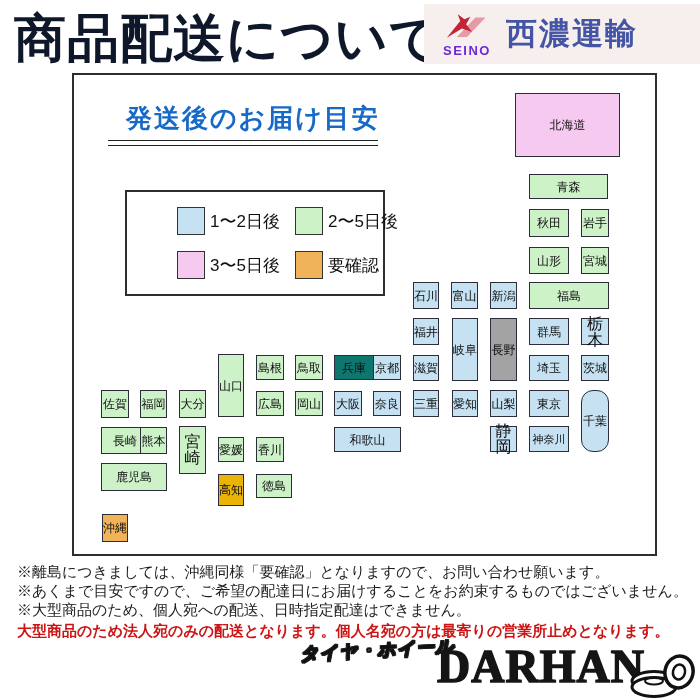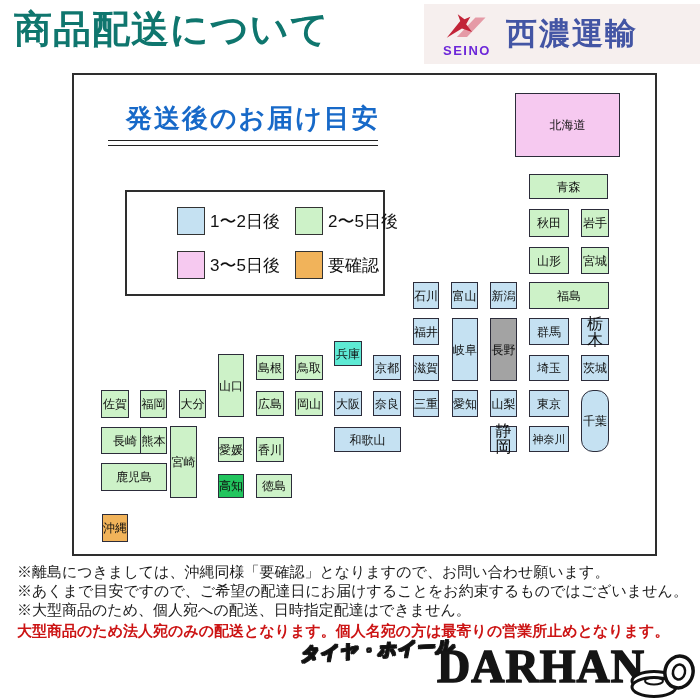--- a/index.html
+++ b/index.html
@@ -1,22 +1,22 @@
 <!DOCTYPE html>
 <html><head>
 <meta charset="utf-8">
 <style>
   html,body { margin:0; padding:0; }
   body {
     width:700px; height:700px; position:relative; background:#ffffff;
     font-family:"Liberation Sans", sans-serif; overflow:hidden;
   }
   .page-title {
-    position:absolute; left:14px; top:4px; font-size:38px; font-weight:800;
-    color:#0f766e; letter-spacing:1px; white-space:nowrap;
+    position:absolute; left:14px; top:4px; font-size:52px; font-weight:800;
+    color:#0f172a; letter-spacing:1px; white-space:nowrap;
   }
   
   .logo-band {
     position:absolute; left:424px; top:4px; width:276px; height:60px;
     background:#f6efee; display:flex; align-items:center;
   }
   .logo-mark-wrap { margin-left:14px; width:58px; text-align:center; }
   .seino-latin { font-size:13px; font-weight:bold; color:#6d28d9; letter-spacing:1.5px; margin-top:-3px; }
   .logo-kanji { font-size:31px; font-weight:bold; color:#4355a4; margin-left:10px; letter-spacing:2px; white-space:nowrap; }
 
@@ -117,48 +117,48 @@
       <div class="pref" style="left: 377px; top: 207px; width: 27px; height: 27px; background: rgb(197, 225, 242); font-size: 12px;">富山</div>
       <div class="pref" style="left: 416px; top: 207px; width: 27px; height: 27px; background: rgb(197, 225, 242); font-size: 12px;">新潟</div>
       <div class="pref" style="left: 455px; top: 207px; width: 80px; height: 27px; background: rgb(205, 242, 200); font-size: 12px;">福島</div>
       <div class="pref" style="left: 339px; top: 243px; width: 26px; height: 27px; background: rgb(197, 225, 242); font-size: 12px;">福井</div>
       <div class="pref" style="left: 378px; top: 243px; width: 26px; height: 63px; background: rgb(197, 225, 242); font-size: 12px;">岐阜</div>
       <div class="pref" style="left: 416px; top: 243px; width: 27px; height: 63px; background: #a3a3a3; font-size: 12px;">長野</div>
       <div class="pref" style="left: 455px; top: 243px; width: 40px; height: 27px; background: rgb(197, 225, 242); font-size: 12px;">群馬</div>
       <div class="pref" style="left: 507px; top: 243px; width: 28px; height: 27px; background: rgb(197, 225, 242); font-size: 16px;">栃木</div>
       <div class="pref" style="left: 182px; top: 280px; width: 28px; height: 25px; background: rgb(205, 242, 200); font-size: 12px;">島根</div>
       <div class="pref" style="left: 221px; top: 280px; width: 28px; height: 25px; background: rgb(205, 242, 200); font-size: 12px;">鳥取</div>
-      <div class="pref" style="left: 260px; top: 266px; width: 28px; height: 25px; background: #5eead4; font-size: 12px;">兵庫</div>
+      <div class="pref" style="left: 260px; top: 280px; width: 40px; height: 25px; background: #0f766e; font-size: 12px;">兵庫</div>
       <div class="pref" style="left: 299px; top: 280px; width: 28px; height: 25px; background: rgb(197, 225, 242); font-size: 12px;">京都</div>
       <div class="pref" style="left: 339px; top: 280px; width: 26px; height: 26px; background: rgb(197, 225, 242); font-size: 12px;">滋賀</div>
       <div class="pref" style="left: 455px; top: 280px; width: 40px; height: 26px; background: rgb(197, 225, 242); font-size: 12px;">埼玉</div>
       <div class="pref" style="left: 507px; top: 280px; width: 28px; height: 26px; background: rgb(197, 225, 242); font-size: 12px;">茨城</div>
       <div class="pref" style="left: 144px; top: 279px; width: 26px; height: 63px; background: rgb(205, 242, 200); font-size: 12px;">山口</div>
       <div class="pref" style="left: 27px; top: 315px; width: 28px; height: 28px; background: rgb(205, 242, 200); font-size: 12px;">佐賀</div>
       <div class="pref" style="left: 66px; top: 315px; width: 27px; height: 28px; background: rgb(205, 242, 200); font-size: 12px;">福岡</div>
       <div class="pref" style="left: 105px; top: 315px; width: 27px; height: 28px; background: rgb(205, 242, 200); font-size: 12px;">大分</div>
       <div class="pref" style="left: 182px; top: 316px; width: 28px; height: 25px; background: rgb(205, 242, 200); font-size: 12px;">広島</div>
       <div class="pref" style="left: 221px; top: 316px; width: 28px; height: 25px; background: rgb(205, 242, 200); font-size: 12px;">岡山</div>
       <div class="pref" style="left: 260px; top: 316px; width: 28px; height: 25px; background: rgb(197, 225, 242); font-size: 12px;">大阪</div>
       <div class="pref" style="left: 299px; top: 316px; width: 28px; height: 25px; background: rgb(197, 225, 242); font-size: 12px;">奈良</div>
       <div class="pref" style="left: 339px; top: 315px; width: 26px; height: 27px; background: rgb(197, 225, 242); font-size: 12px;">三重</div>
       <div class="pref" style="left: 378px; top: 315px; width: 26px; height: 27px; background: rgb(197, 225, 242); font-size: 12px;">愛知</div>
       <div class="pref" style="left: 416px; top: 315px; width: 27px; height: 27px; background: rgb(197, 225, 242); font-size: 12px;">山梨</div>
       <div class="pref" style="left: 455px; top: 315px; width: 40px; height: 27px; background: rgb(197, 225, 242); font-size: 12px;">東京</div>
       <div class="pref" style="left: 507px; top: 315px; width: 28px; height: 62px; background: rgb(197, 225, 242); font-size: 12px; border-radius: 12px;">千葉</div>
       <div class="pref" style="left: 27px; top: 352px; width: 48px; height: 27px; background: rgb(205, 242, 200); font-size: 12px;">長崎</div>
       <div class="pref" style="left: 66px; top: 352px; width: 27px; height: 27px; background: rgb(205, 242, 200); font-size: 12px;">熊本</div>
-      <div class="pref" style="left: 96px; top: 351px; width: 27px; height: 72px; background: rgb(205, 242, 200); font-size: 12px;">宮崎</div>
+      <div class="pref" style="left: 105px; top: 351px; width: 27px; height: 48px; background: rgb(205, 242, 200); font-size: 16px;">宮崎</div>
       <div class="pref" style="left: 144px; top: 362px; width: 26px; height: 25px; background: rgb(205, 242, 200); font-size: 12px;">愛媛</div>
       <div class="pref" style="left: 182px; top: 362px; width: 28px; height: 25px; background: rgb(205, 242, 200); font-size: 12px;">香川</div>
       <div class="pref" style="left: 260px; top: 352px; width: 67px; height: 25px; background: rgb(197, 225, 242); font-size: 12px;">和歌山</div>
       <div class="pref" style="left: 416px; top: 351px; width: 27px; height: 26px; background: rgb(197, 225, 242); font-size: 16px;">静岡</div>
       <div class="pref" style="left: 455px; top: 351px; width: 40px; height: 26px; background: rgb(197, 225, 242); font-size: 11px;">神奈川</div>
       <div class="pref" style="left: 27px; top: 388px; width: 66px; height: 28px; background: rgb(205, 242, 200); font-size: 12px;">鹿児島</div>
-      <div class="pref" style="left: 144px; top: 399px; width: 26px; height: 24px; background: #22c55e; font-size: 12px;">高知</div>
+      <div class="pref" style="left: 144px; top: 399px; width: 26px; height: 32px; background: #eab308; font-size: 12px;">高知</div>
       <div class="pref" style="left: 182px; top: 399px; width: 36px; height: 24px; background: rgb(205, 242, 200); font-size: 12px;">徳島</div>
       <div class="pref" style="left: 28px; top: 439px; width: 26px; height: 28px; background: rgb(241, 179, 90); font-size: 12px;">沖縄</div>
     </div>
 </div>
 
 <div class="notes" id="notes-list">
     <div class="note">※離島につきましては、沖縄同様「要確認」となりますので、お問い合わせ願います。</div>
     <div class="note">※あくまで目安ですので、ご希望の配達日にお届けすることをお約束するものではございません。</div>
     <div class="note">※大型商品のため、個人宛への配送、日時指定配達はできません。</div>
     <div class="note em">大型商品のため法人宛のみの配送となります。個人名宛の方は最寄りの営業所止めとなります。</div>

